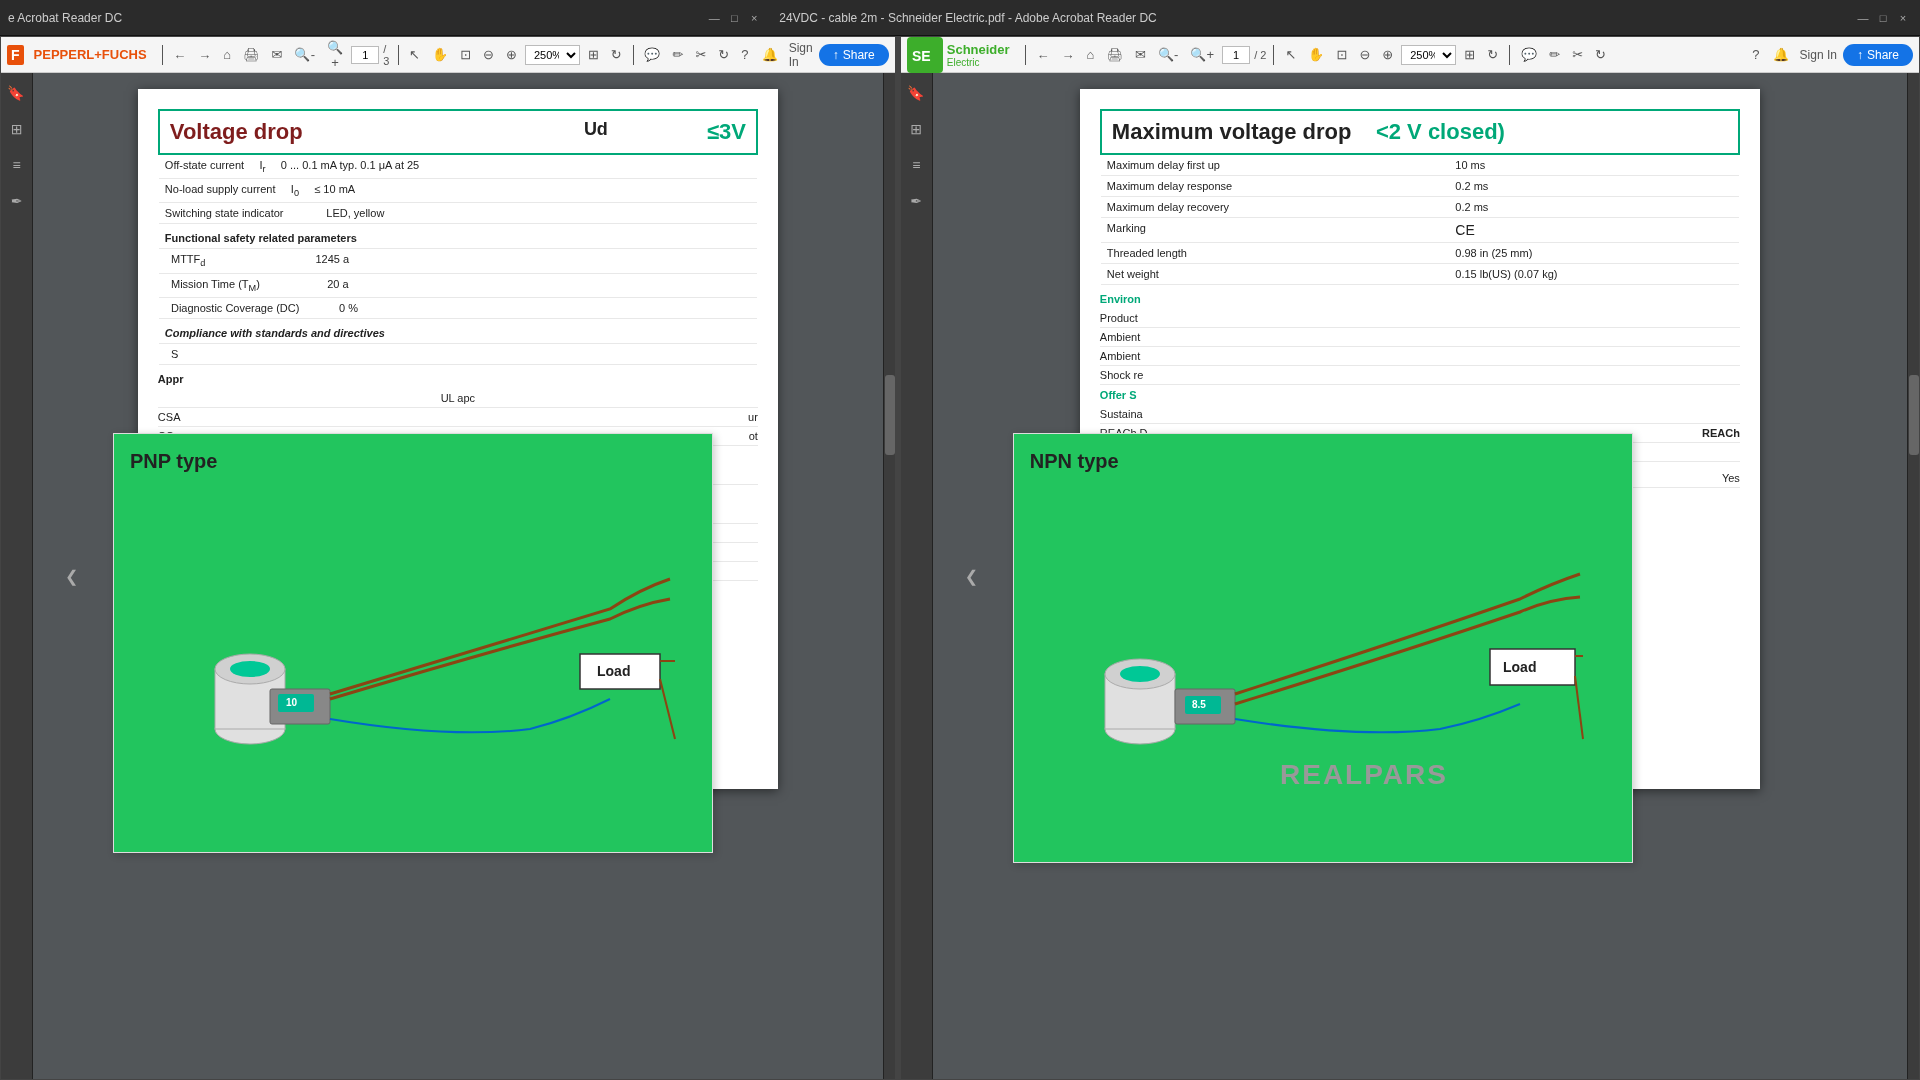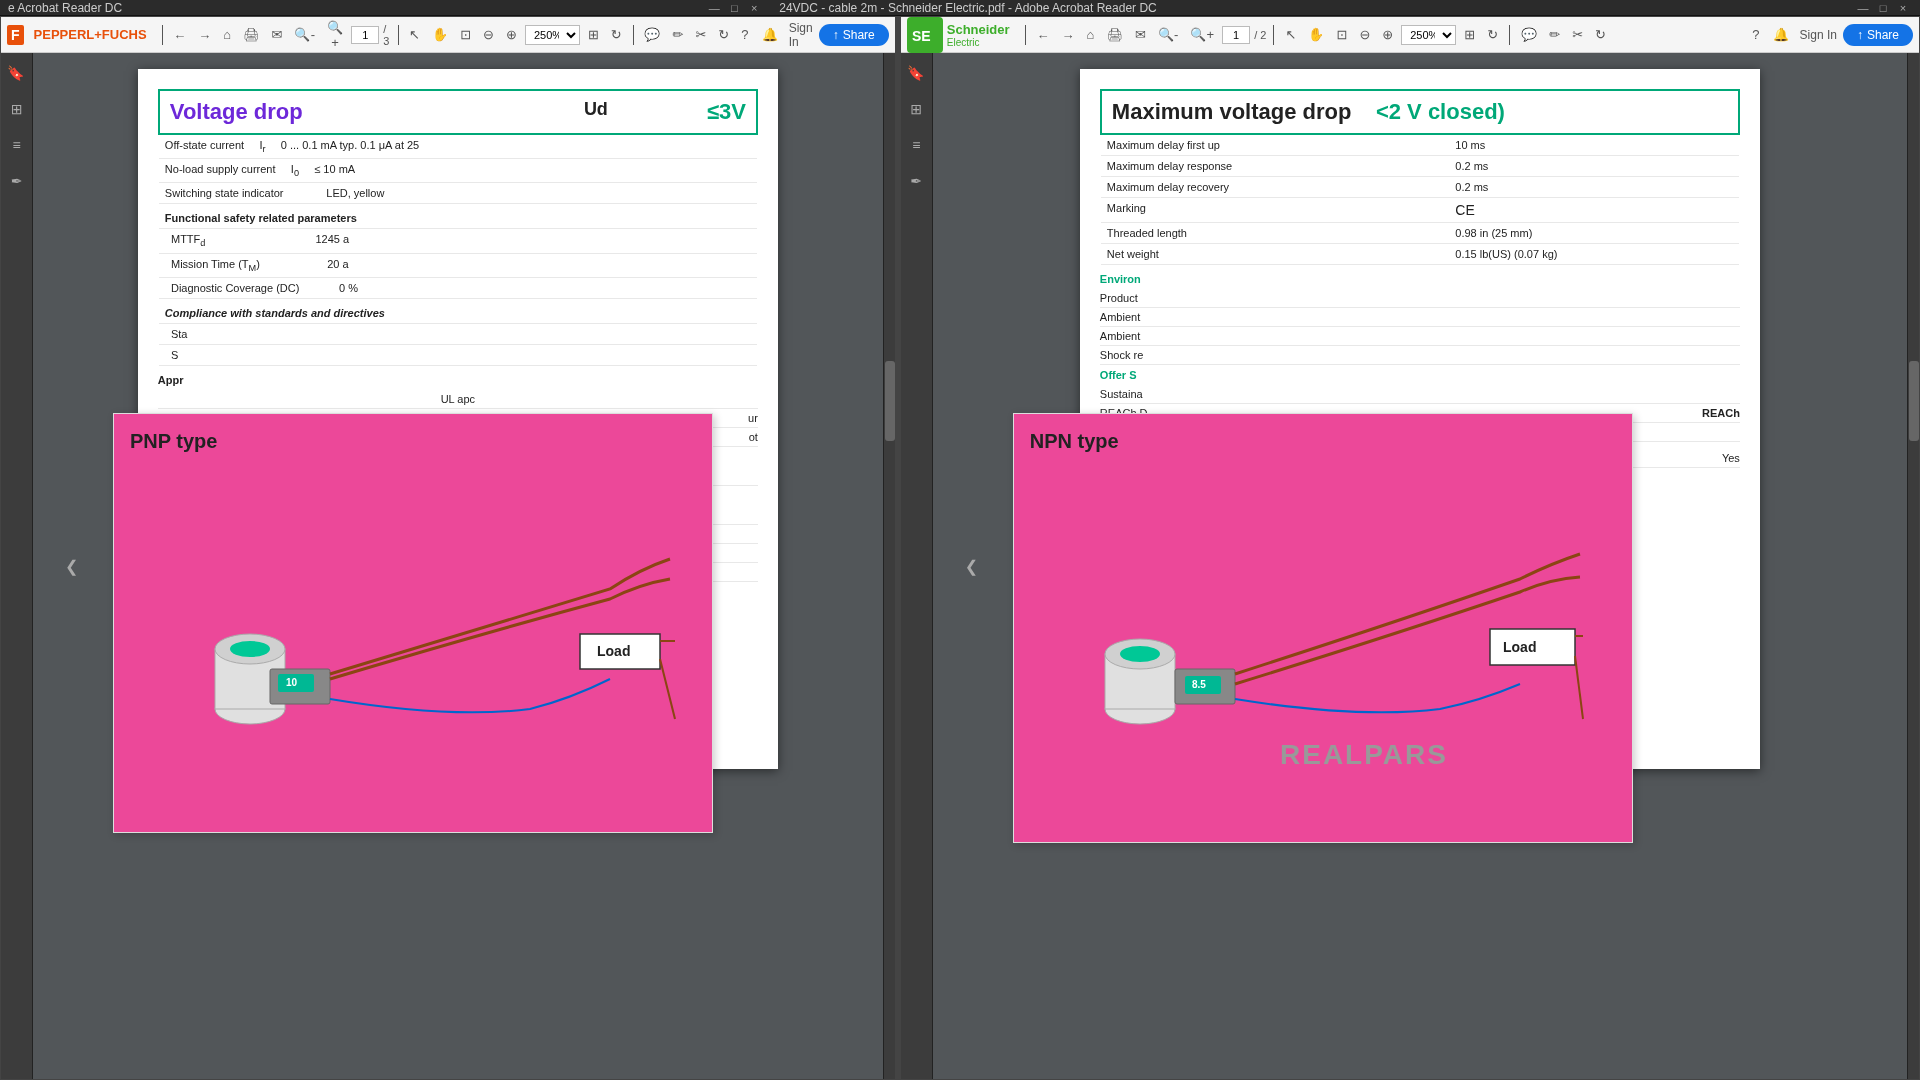--- a/index.html
+++ b/index.html
@@ -110,21 +110,21 @@
       gap: 16px;
     }
 
     
     .spec-table { width: 100%; border-collapse: collapse; }
     .spec-table td { padding: 4px 6px; border-bottom: 1px solid #e8e8e8; font-size: 11px; vertical-align: top; }
 
     
     .diagram-overlay {
       position: absolute;
-      background: #ec4899;
+      background: #22c55e;
       border: 1px solid #ddd;
       box-shadow: 2px 2px 8px rgba(0,0,0,0.2);
       padding: 16px;
       z-index: 10;
     }
 
     .diagram-title {
       font-size: 20px;
       font-weight: bold;
       margin-bottom: 16px;
@@ -145,21 +145,21 @@
       font-size: 14px;
       font-weight: bold;
       padding: 2px 4px;
       border-radius: 2px;
       margin-right: 4px;
     }
 
     
     .windows-row {
       display: flex;
-      height: 16px;
+      height: 36px;
       flex-shrink: 0;
     }
     .window-title-bar {
       flex: 1;
       background: #2b2b2b;
       display: flex;
       align-items: center;
       padding: 0 8px;
       font-size: 12px;
       color: #ccc;
@@ -321,21 +321,21 @@
 
         <div class="pdf-page">
 
           <table class="spec-table">
             <tbody>
                 <tr>
               <td style="border: 2px solid #00a878; padding: 8px 10px;">
                 <table style="width:100%; border-collapse:collapse;">
                   <tbody>
                         <tr>
-                    <td style="font-size:22px;font-weight:bold;color:#6d28d9;border:none;padding:0;">Voltage drop</td>
+                    <td style="font-size:22px;font-weight:bold;color:#7f1d1d;border:none;padding:0;">Voltage drop</td>
                     <td style="font-size:18px;font-weight:bold;color:#222;border:none;padding:0;text-align:center;">Ud</td>
                     <td style="font-size:22px;font-weight:bold;color:#00a878;border:none;padding:0;text-align:right;">≤3V</td>
                   </tr>
                 </tbody>
                     </table>
               </td>
             </tr>
             <tr>
                   <td style="padding:4px 6px;border-bottom:1px solid #e8e8e8;font-size:11px;">
               Off-state current &nbsp;&nbsp;&nbsp; I<sub>r</sub> &nbsp;&nbsp;&nbsp; 0 ... 0.1 mA typ. 0.1 μA at 25
@@ -364,23 +364,20 @@
               &nbsp;&nbsp;Mission Time (T<sub>M</sub>) &nbsp;&nbsp;&nbsp;&nbsp;&nbsp;&nbsp;&nbsp;&nbsp;&nbsp;&nbsp;&nbsp;&nbsp;&nbsp;&nbsp;&nbsp;&nbsp;&nbsp;&nbsp;&nbsp;&nbsp; 20 a
             </td>
                 </tr>
             <tr>
                   <td style="padding:4px 6px;border-bottom:1px solid #e8e8e8;font-size:11px;">
               &nbsp;&nbsp;Diagnostic Coverage (DC) &nbsp;&nbsp;&nbsp;&nbsp;&nbsp;&nbsp;&nbsp;&nbsp;&nbsp;&nbsp;&nbsp; 0 %
             </td>
                 </tr>
             <tr>
                   <td style="padding:8px 6px 4px;font-weight:bold;font-size:11px;font-style:italic;">Compliance with standards and directives</td>
-                </tr>
-            <tr>
-                  <td style="padding:4px 6px;border-bottom:1px solid #e8e8e8;font-size:11px;">&nbsp;&nbsp;Sta</td>
                 </tr>
             <tr>
                   <td style="padding:4px 6px;border-bottom:1px solid #e8e8e8;font-size:11px;">&nbsp;&nbsp;S</td>
                 </tr>
           </tbody>
             </table>
 
           <div style="margin-top:4px;font-size:11px;">
             <div style="font-weight:bold;padding:4px 0;">Appr</div>
             <div style="padding:3px 0;border-bottom:1px solid #e8e8e8;display:flex;justify-content:center;">

